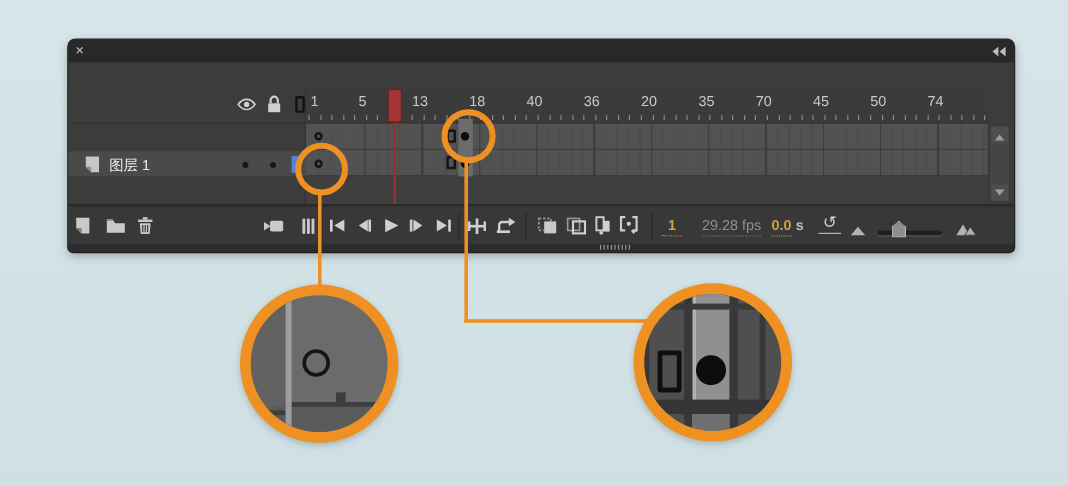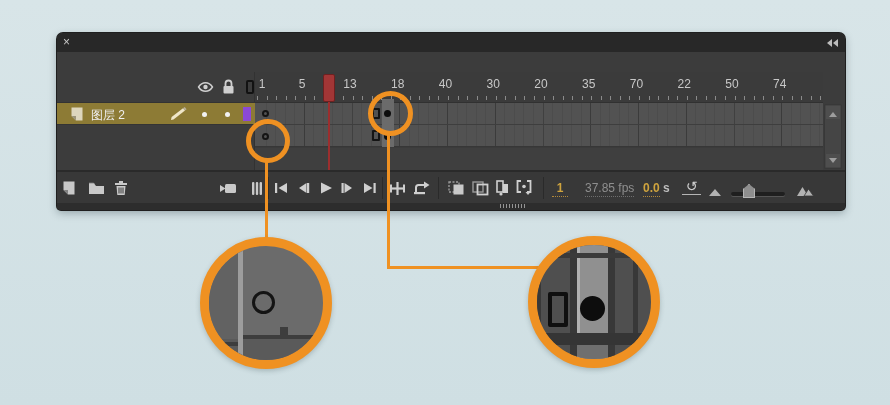--- a/index.html
+++ b/index.html
@@ -114,53 +114,47 @@
           </span>
           <span class="lock">
             <svg width="13" height="16" viewBox="0 0 13 16">
                 <path d="M3.5 7V4.5a3 3 0 0 1 6 0V7" fill="none" stroke="#cfcfcf" stroke-width="1.8"></path>
                 <rect x="1.5" y="7" width="10" height="7.5" rx="1" fill="#cfcfcf"></rect>
               </svg>
           </span>
           <span class="outline-rect"></span>
         </div>
 
-        <div class="layer-row sel" style="top:31px;">
+
+        <div class="layer-row" style="top:54px;">
           <span class="pg">
             <svg width="16" height="16" viewBox="0 0 16 16">
-                <path d="M3.5 1.5h11v13H8l-4.5-4.5Z" fill="#ddd6bd"></path>
-                <path d="M3.5 10L8 14.5V10Z" fill="#9a9378"></path>
+                <path d="M3.5 1.5h11v13H8l-4.5-4.5Z" fill="#c6c6c6"></path>
+                <path d="M3.5 10L8 14.5V10Z" fill="#8a8a8a"></path>
               </svg>
           </span>
-          <span class="nm">图层 2</span>
-          <span class="pencil">
-            <svg width="20" height="15" viewBox="0 0 20 15">
-                <path d="M2 13l2.5-.6L16 3.5 14 1.2 2.6 10.1 2 13Z" fill="#efe6c8"></path>
-                <path d="M14 1.2l2 2.3 1.6-1.3L15.7 0 14 1.2Z" fill="#b9b09a"></path>
-              </svg>
-          </span>
+          <span class="nm">图层 1</span>
           <span class="ldot" style="left:145px;"></span>
           <span class="ldot" style="left:168px;"></span>
-          <span class="swatch" style="background: rgb(139, 73, 214);"></span>
+          <span class="swatch" style="background: rgb(74, 134, 224);"></span>
         </div>
-
       </div>
 
       <div class="frames">
         <div class="ruler" id="ruler">
             <span class="ruler-label" style="left: 7px;">1</span>
             <span class="ruler-label" style="left: 47.2px;">5</span>
             <span class="ruler-label" style="left: 94.95px;">13</span>
             <span class="ruler-label" style="left: 142.7px;">18</span>
             <span class="ruler-label" style="left: 190.45px;">40</span>
-            <span class="ruler-label" style="left: 238.2px;">30</span>
+            <span class="ruler-label" style="left: 238.2px;">36</span>
             <span class="ruler-label" style="left: 285.95px;">20</span>
             <span class="ruler-label" style="left: 333.7px;">35</span>
             <span class="ruler-label" style="left: 381.45px;">70</span>
-            <span class="ruler-label" style="left: 429.2px;">22</span>
+            <span class="ruler-label" style="left: 429.2px;">45</span>
             <span class="ruler-label" style="left: 476.95px;">50</span>
             <span class="ruler-label" style="left: 524.7px;">74</span>
             <i class="tick" style="left: 2px;"></i>
             <i class="tick" style="left: 11.55px;"></i>
             <i class="tick" style="left: 21.1px;"></i>
             <i class="tick" style="left: 30.65px;"></i>
             <i class="tick" style="left: 40.2px;"></i>
             <i class="tick" style="left: 49.75px;"></i>
             <i class="tick" style="left: 59.3px;"></i>
             <i class="tick" style="left: 68.85px;"></i>
@@ -351,21 +345,21 @@
         <svg width="17" height="16" viewBox="0 0 17 16">
             <path d="M5 1H1.5v11H5" fill="none" stroke="#cfcfcf" stroke-width="1.8"></path>
             <path d="M11 1h3.5v11H11" fill="none" stroke="#cfcfcf" stroke-width="1.8"></path>
             <circle cx="8" cy="6.5" r="1.8" fill="#cfcfcf"></circle>
             <path d="M9.5 12l2.5 3 2.5-3Z" fill="#cfcfcf"></path>
           </svg>
       </div>
       <div class="tb-sep" style="left:486px;"></div>
 
       <span class="val v-orange" style="left:495px;width:16px;text-align:center;">1</span>
-      <span class="val v-gray" style="left:528px;">37.85 fps</span>
+      <span class="val v-gray" style="left:528px;">29.28 fps</span>
       <span class="val" style="left:586px;"><span class="v-orange">0.0</span> <span class="unit">s</span></span>
 
       <div class="reset">↺</div>
       <div class="zo-tri"></div>
       <div class="slider-track"></div>
       <div class="slider-thumb"></div>
       <div class="tbi" style="left:738px;top:10px;">
         <svg width="19" height="12" viewBox="0 0 19 12">
             <path d="M1 11L6.5 2l5.5 9Z" fill="#b2b2b2"></path>
             <path d="M8 11l4.5-7L17.5 11Z" fill="#b2b2b2" stroke="#383838" stroke-width=".8"></path>

